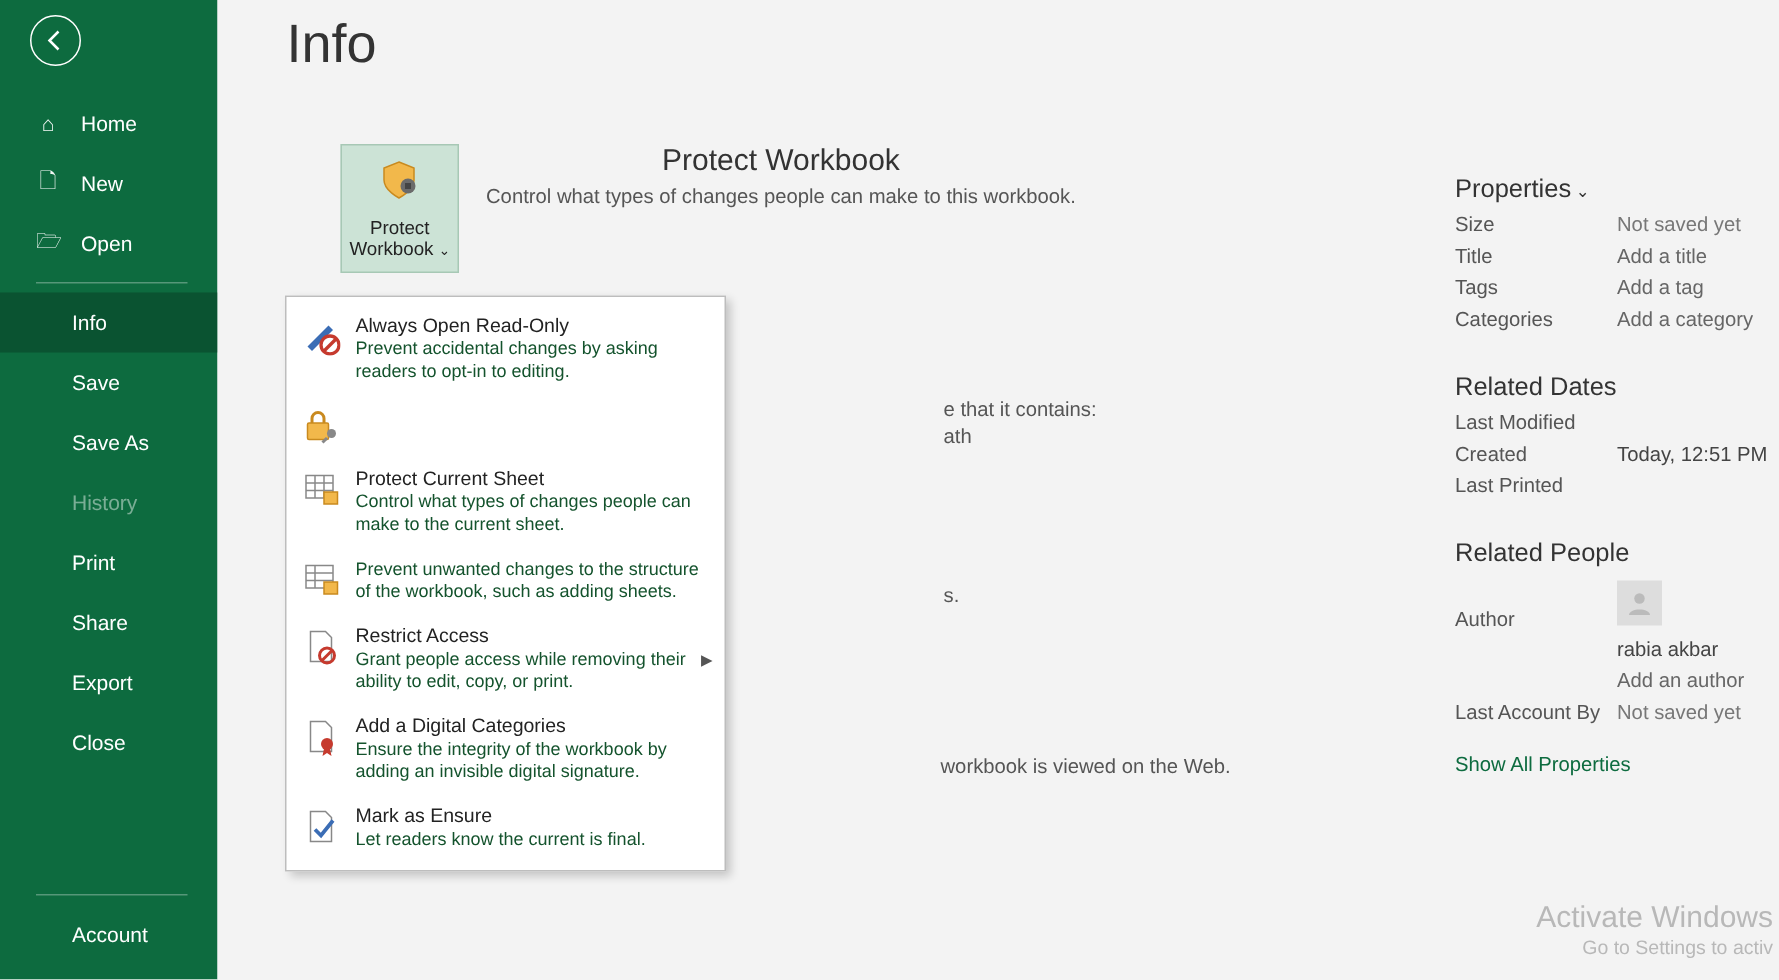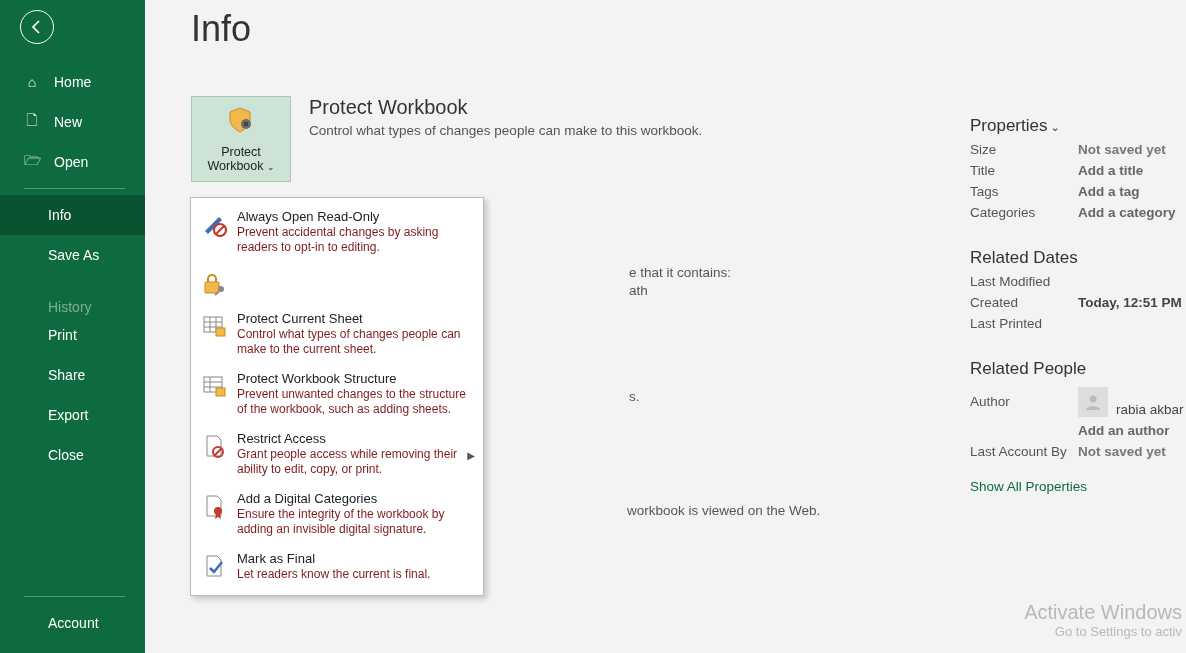--- a/index.html
+++ b/index.html
@@ -3,56 +3,56 @@
 <meta charset="utf-8">
 <style>
 * { margin: 0; padding: 0; box-sizing: border-box; font-family: "Segoe UI", sans-serif; }
 body { width: 1186px; height: 653px; overflow: hidden; background: #f3f3f3; position: relative; }
 
 .sidebar { position: absolute; left: 0; top: 0; width: 145px; height: 653px; background: #0d6b3f; color: #fff; }
 .back-btn { width: 34px; height: 34px; border: 1.5px solid #fff; border-radius: 50%; margin: 10px 0 0 20px; display:flex; align-items:center; justify-content:center; cursor:pointer; }
 .nav-list { margin-top: 18px; }
 .nav-item { display:flex; align-items:center; height: 40px; padding-left: 24px; font-size: 14px; cursor:pointer; gap: 14px; }
 .nav-item.active { background: #0a5331; }
-.nav-item.disabled { color: rgba(255,255,255,0.45); align-items: flex-end; }
+.nav-item.disabled { color: rgba(255,255,255,0.45); }
 .nav-sep { height:1px; background: rgba(255,255,255,0.3); margin: 6px 20px 6px 24px; }
 .nav-bullet { width:6px; height:6px; background:#f6b94d; border-radius:50%; position:absolute; left:28px; }
 .nav-item .ico { width:16px; text-align:center; opacity:0.95; }
 .nav-tight { padding-left: 48px; }
 
 .bottom-nav { position:absolute; bottom: 10px; left:0; width:100%; }
 
 .main { position:absolute; left:145px; top:0; right:0; bottom:0; background:#f3f3f3; padding: 0 0 0 46px; }
 .page-title { font-size: 36px; font-weight: 400; color:#333; margin-top: 8px; }
 
 .row1 { display:flex; margin-top: 46px; }
-.big-btn { width:100px; height:86px; background:#cce3d6; border:1px solid #a7c8b5; display:flex; flex-direction:column; align-items:center; justify-content:center; font-size:12.5px; color:#222; text-align:center; cursor:pointer; }
+.big-btn { width:79px; height:86px; background:#cce3d6; border:1px solid #a7c8b5; display:flex; flex-direction:column; align-items:center; justify-content:center; font-size:12.5px; color:#222; text-align:center; cursor:pointer;margin-left:36px; }
 .big-btn .bigic { font-size:26px; margin-bottom:4px; }
-.section-block { margin-left: 18px; }
+.section-block { margin-left: 18px; text-align: center; }
 .section-title { font-size: 20px; color:#333; font-weight:400; }
 .section-desc { font-size: 13.5px; color:#555; margin-top: 4px; }
 
 .dropdown { position:absolute; left:190px; top:197px; width:294px; background:#fff; border:1px solid #bdbdbd; box-shadow: 3px 3px 6px rgba(0,0,0,0.2); padding: 5px 0; z-index:10; }
 .dd-item { display:flex; padding: 6px 10px 8px 10px; gap:10px; cursor:pointer; position:relative; }
 .dd-ico { width:26px; height:26px; flex-shrink:0; margin-top:2px; display:flex; align-items:center; justify-content:center; }
 .dd-text .dd-title { font-size:13px; color:#222; }
-.dd-text .dd-desc { font-size:12px; color:#7f1d1d; line-height:1.25; margin-top:1px; }
+.dd-text .dd-desc { font-size:12px; color:#14532d; line-height:1.25; margin-top:1px; }
 .dd-arrow { position:absolute; right:8px; top:50%; transform:translateY(-50%); font-size:10px; color:#555; }
 
 .behind-text { position:absolute; color:#555; font-size:13.5px; }
 
 .props { position:absolute; left:825px; top:116px; width:340px; }
 .props-head { font-size:17px; color:#333; }
 .props-head .chev { font-size:11px; margin-left:3px; }
 .prow { display:flex; font-size:13.5px; margin-top:6px; }
 .plabel { width:108px; color:#555; }
-.pval { color:#777;font-weight:bold; }
+.pval { color:#777; }
 .pval.link { color:#666; cursor:pointer; }
 .psec-title { font-size:17px; color:#333; margin-top:28px; }
-.author-row { display:flex; align-items:flex-end; gap:8px; margin-top:2px; }
+.author-row { display:flex; align-items:flex-start; gap:8px; margin-top:2px;flex-direction:column; }
 .avatar { width:30px; height:30px; background:#ddd; display:flex; align-items:center; justify-content:center; color:#999; }
 .show-all { color:#0d6b3f; font-size:13.5px; margin-top:20px; cursor:pointer; }
 
 .watermark { position:absolute; right:0; bottom:14px; text-align:right; padding-right:4px;margin-left:46px; }
 .wm1 { font-size:20px; color:#b8b8b8; }
 .wm2 { font-size:13px; color:#b8b8b8; }
 
 .circuit { position:absolute; right:0; top:0; opacity:0.2; }
 </style>
 </head>
@@ -83,20 +83,23 @@
         <span class="ico">🗋</span>
         <span>New</span>
       </div>
     <div class="nav-item">
         <span class="ico">🗁</span>
         <span>Open</span>
       </div>
     <div class="nav-sep"></div>
     <div class="nav-item nav-tight active">
         <span>Info</span>
+      </div>
+    <div class="nav-item nav-tight">
+        <span>Save</span>
       </div>
     <div class="nav-item nav-tight">
         <span>Save As</span>
       </div>
     <div class="nav-item nav-tight disabled">
         <span>History</span>
       </div>
     <div class="nav-item nav-tight">
         <span>Print</span>
       </div>
@@ -246,21 +249,20 @@
     <div class="dd-ico">
         <svg width="26" height="26" viewBox="0 0 26 26">
           <rect x="3" y="4" width="18" height="15" fill="none" stroke="#888"></rect>
           <line x1="3" y1="9" x2="21" y2="9" stroke="#888"></line>
           <line x1="3" y1="14" x2="21" y2="14" stroke="#888"></line>
           <line x1="9" y1="4" x2="9" y2="19" stroke="#888"></line>
           <rect x="15" y="15" width="9" height="8" fill="#f2b84b" stroke="#c98a1f"></rect>
         </svg>
       </div>
     <div class="dd-text">
-        <div class="dd-title">Protect Workbook Structure</div>
         <div class="dd-desc">Prevent unwanted changes to the structure of the workbook, such as adding sheets.</div>
       </div>
   </div>
   <div class="dd-item">
     <div class="dd-ico">
         <svg width="26" height="26" viewBox="0 0 26 26">
           <path d="M6 3 H16 L20 7 V23 H6 Z" fill="#fff" stroke="#888"></path>
           <circle cx="17" cy="19" r="5" fill="none" stroke="#c63a2e" stroke-width="2"></circle>
           <line x1="13.5" y1="22.5" x2="20.5" y2="15.5" stroke="#c63a2e" stroke-width="2"></line>
         </svg>
@@ -285,21 +287,21 @@
       </div>
   </div>
   <div class="dd-item">
     <div class="dd-ico">
         <svg width="26" height="26" viewBox="0 0 26 26">
           <path d="M6 3 H16 L20 7 V23 H6 Z" fill="#fff" stroke="#888"></path>
           <path d="M9 15 L13 19 L21 9" fill="none" stroke="#3b6db5" stroke-width="2.5"></path>
         </svg>
       </div>
     <div class="dd-text">
-        <div class="dd-title">Mark as Final</div>
+        <div class="dd-title">Mark as Ensure</div>
         <div class="dd-desc">Let readers know the current is final.</div>
       </div>
   </div>
 </div>
 
 <div class="watermark">
   <div class="wm1">Activate Windows</div>
   <div class="wm2">Go to Settings to activ</div>
 </div>
 

